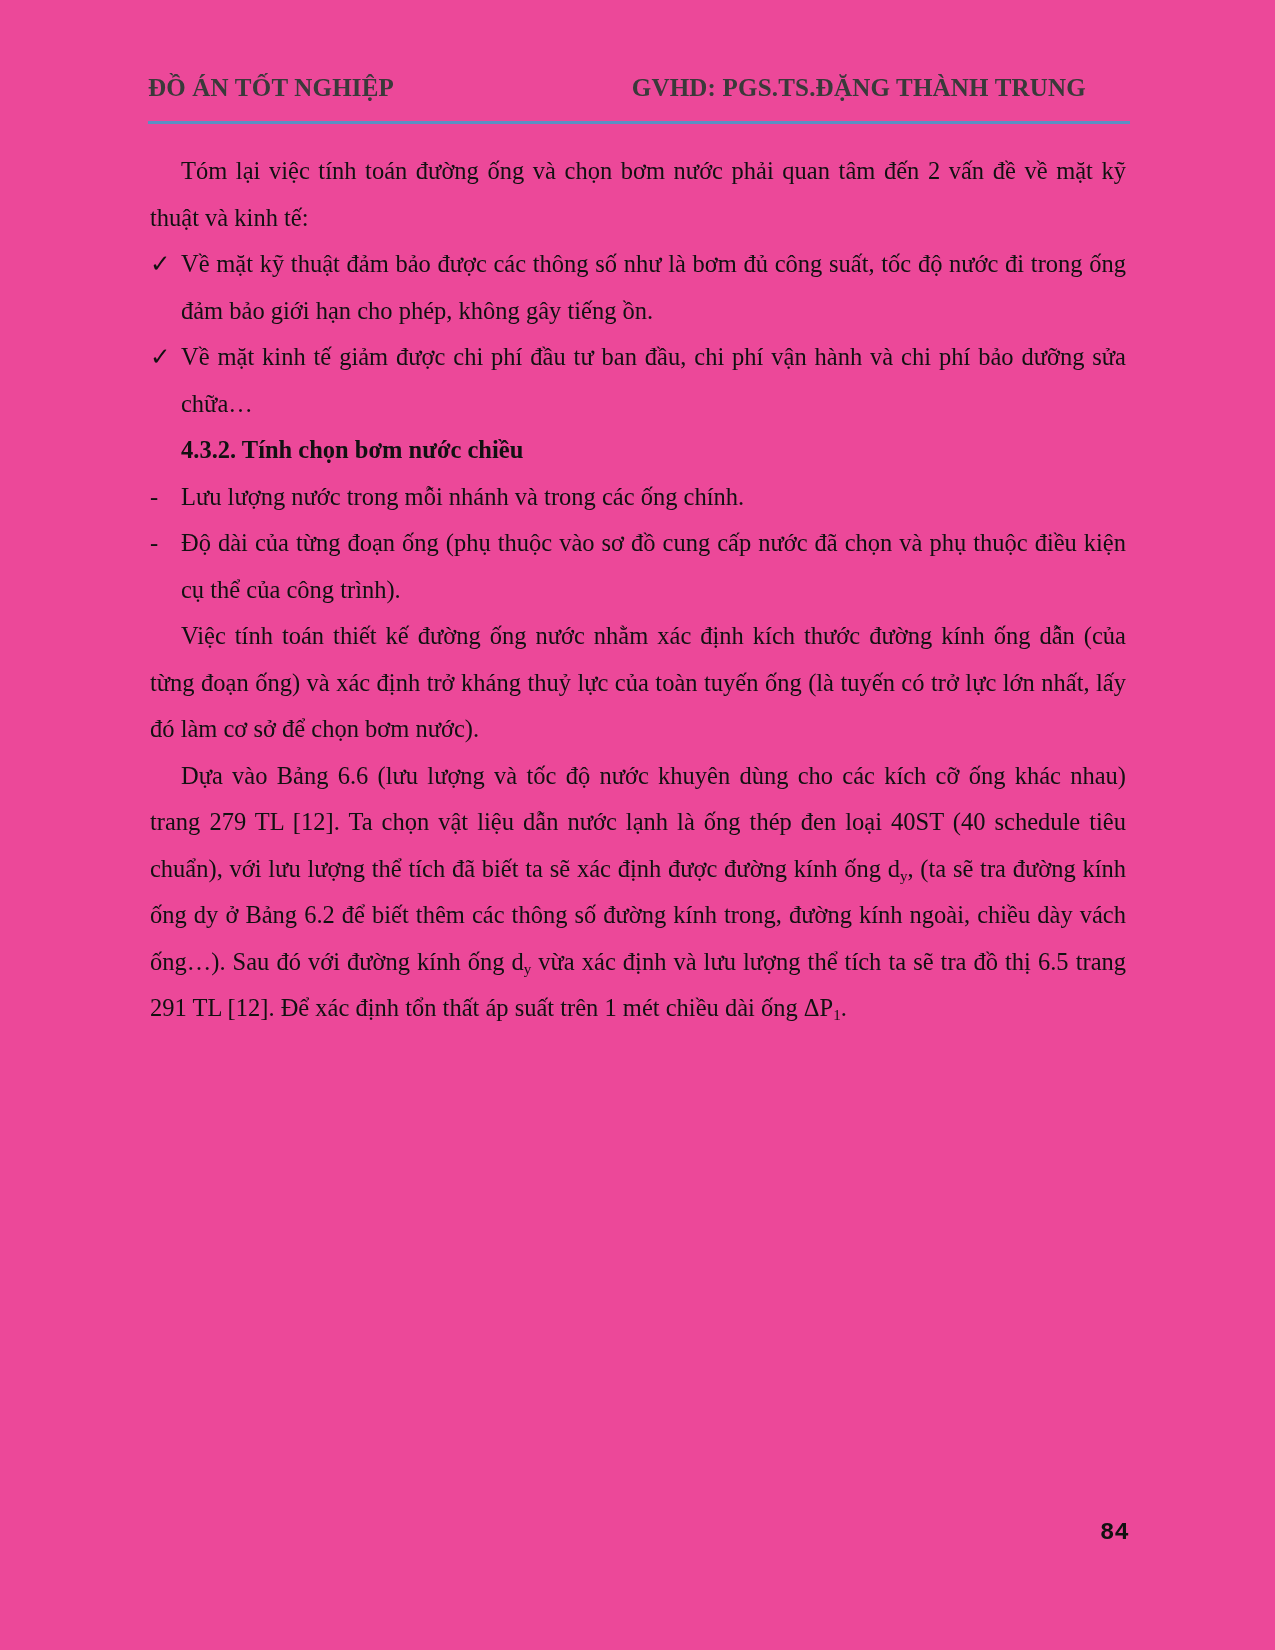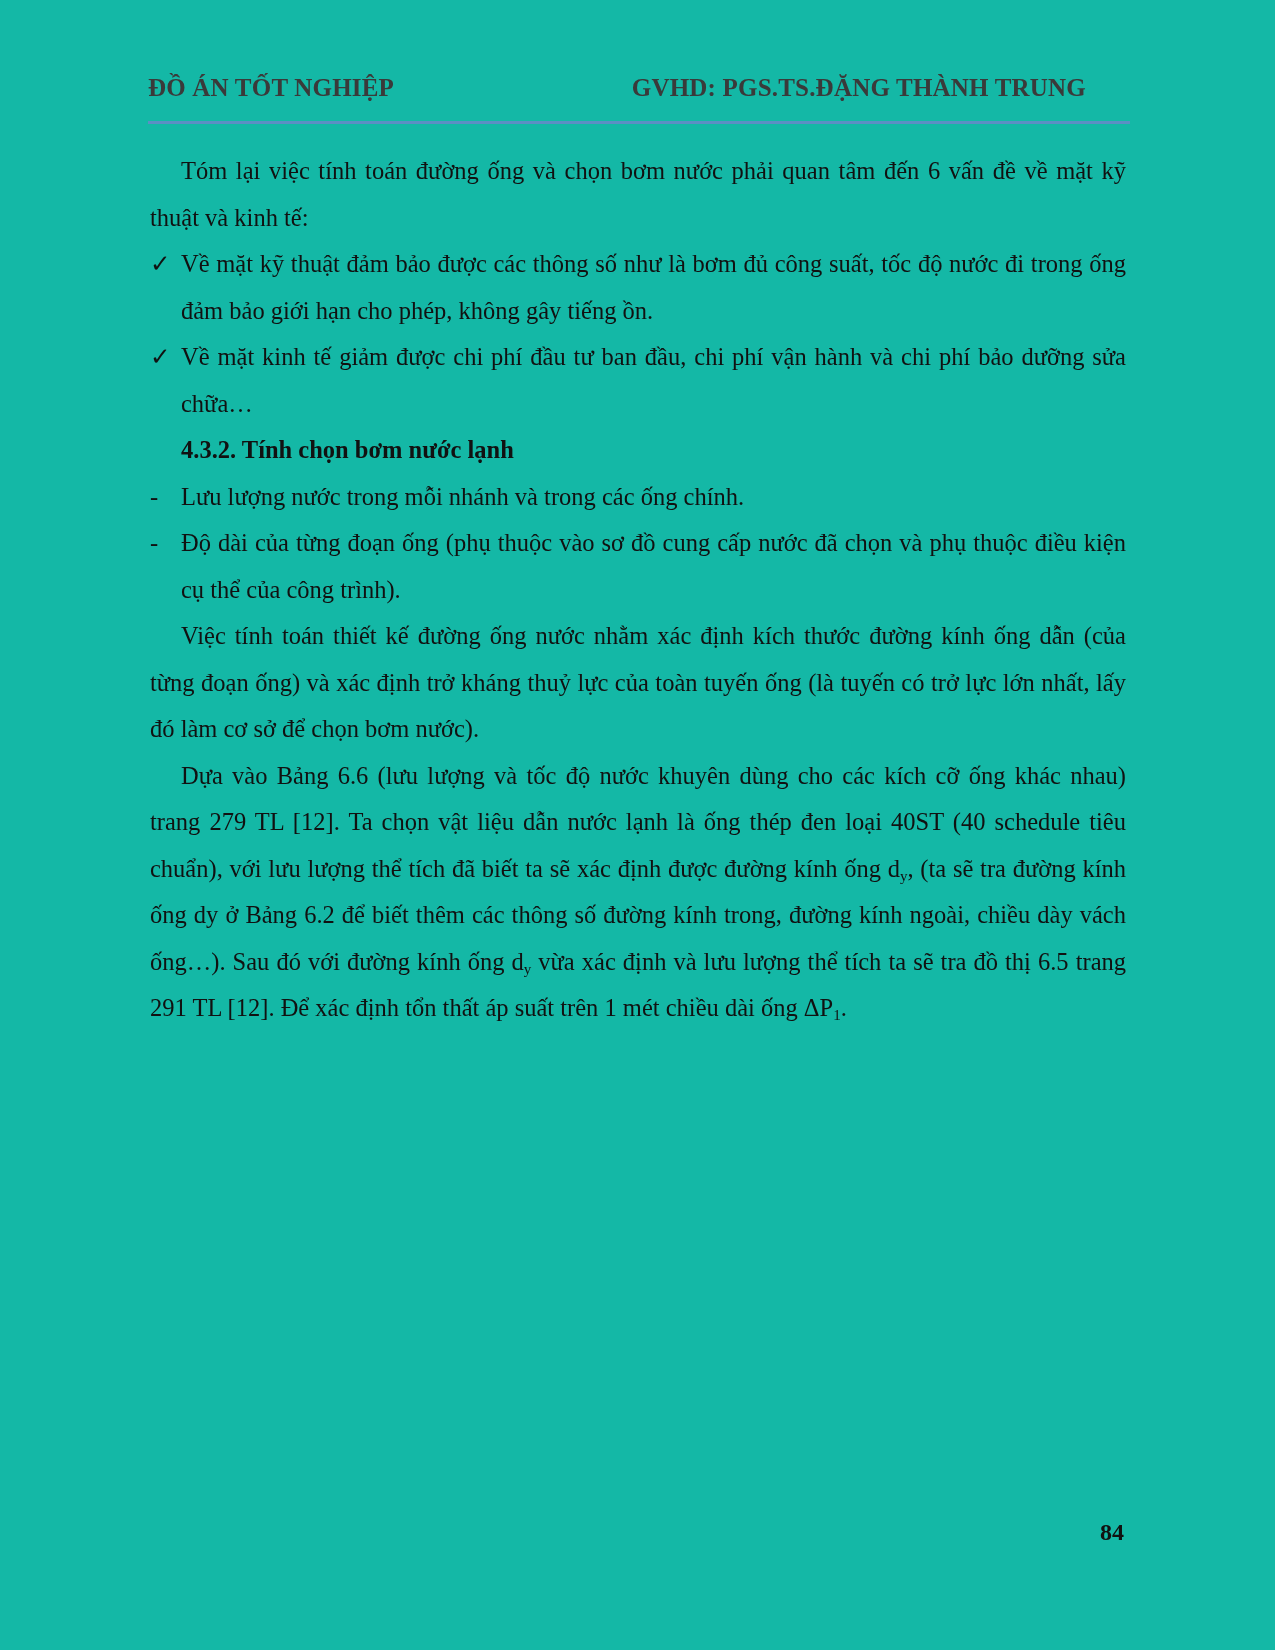--- a/index.html
+++ b/index.html
@@ -1,17 +1,17 @@
 <!DOCTYPE html>
 <html><head>
   <meta charset="utf-8">
   <style>
     html, body { margin: 0; padding: 0; background: #ffffff; }
     body { width: 1275px; height: 1650px; position: relative; overflow: hidden; }
-    .page { position: absolute; left: 0; top: 0; width: 1275px; height: 1650px; background: #14b8a6; }
+    .page { position: absolute; left: 0; top: 0; width: 1275px; height: 1650px; background: #ec4899; }
     .header { position: absolute; left: 148px; top: 74px; width: 982px; height: 48px; }
     .header-left, .header-right {
       position: absolute; top: 0; font-family: "Liberation Serif", serif;
       font-weight: bold; font-size: 25px; color: #3a3a3a; letter-spacing: 0.2px;
     }
     .header-left { left: 0; }
     .header-right { right: 44px; text-align: right; }
     .header-rule { position: absolute; left: 148px; top: 121px; width: 982px; height: 3px; background: #5b8fc4; }
     .body-text {
       position: absolute; left: 150px; top: 148px; width: 976px;
@@ -20,49 +20,49 @@
     }
     .p { margin: 0; text-align: justify; text-align-last: left; }
     .indent { text-indent: 31px; }
     .bullet { display: flex; align-items: flex-start; }
     .bullet .mark { width: 31px; flex: 0 0 31px; }
     .bullet .txt { flex: 1; text-align: justify; text-align-last: left; }
     .h3 { font-weight: bold; padding-left: 31px; margin: 0; }
     .h4 { font-weight: bold; padding-left: 59px; margin: 0; }
     .sub { font-size: 15px; vertical-align: -4px; line-height: 0; }
     .page-number {
-      position: absolute; left: 1100px; top: 1519px; font-family: Liberation Serif, serif;
+      position: absolute; left: 1100px; top: 1519px; font-family: Liberation Mono, monospace;
       font-weight: bold; font-size: 24px; color: #111;
     }
   </style>
 </head>
 <body>
 
 <div class="page">
 
   <div class="header">
     <span class="header-left">ĐỒ ÁN TỐT NGHIỆP</span>
     <span class="header-right">GVHD: PGS.TS.ĐẶNG THÀNH TRUNG</span>
   </div>
   <div class="header-rule"></div>
 
   <div class="body-text">
-    <p class="p indent">Tóm lại việc tính toán đường ống và chọn bơm nước phải quan tâm đến 6 vấn đề về mặt kỹ thuật và kinh tế:</p>
+    <p class="p indent">Tóm lại việc tính toán đường ống và chọn bơm nước phải quan tâm đến 2 vấn đề về mặt kỹ thuật và kinh tế:</p>
 
     <div class="bullet">
       <span class="mark">✓</span>
       <span class="txt">Về mặt kỹ thuật đảm bảo được các thông số như là bơm đủ công suất, tốc độ nước đi trong ống đảm bảo giới hạn cho phép, không gây tiếng ồn.</span>
     </div>
     <div class="bullet">
       <span class="mark">✓</span>
       <span class="txt">Về mặt kinh tế giảm được chi phí đầu tư ban đầu, chi phí vận hành và chi phí bảo dưỡng sửa chữa…</span>
     </div>
 
 
-    <p class="h3">4.3.2.  Tính chọn bơm nước lạnh</p>
+    <p class="h3">4.3.2.  Tính chọn bơm nước chiều</p>
 
 
     <div class="bullet">
       <span class="mark">-</span>
       <span class="txt">Lưu lượng nước trong mỗi nhánh và trong các ống chính.</span>
     </div>
     <div class="bullet">
       <span class="mark">-</span>
       <span class="txt">Độ dài của từng đoạn ống (phụ thuộc vào sơ đồ cung cấp nước đã chọn và phụ thuộc điều kiện cụ thể của công trình).</span>
     </div>

